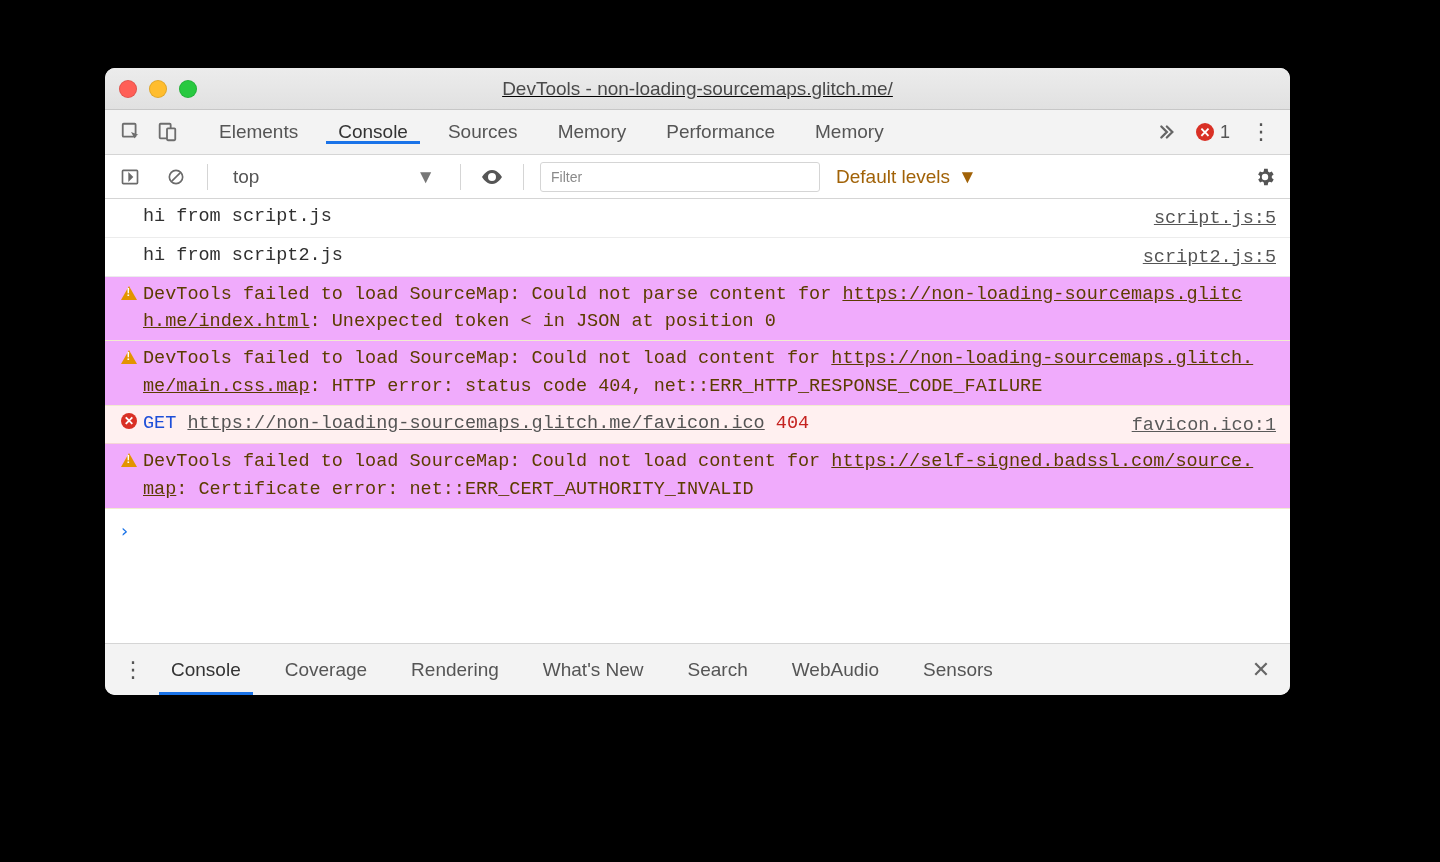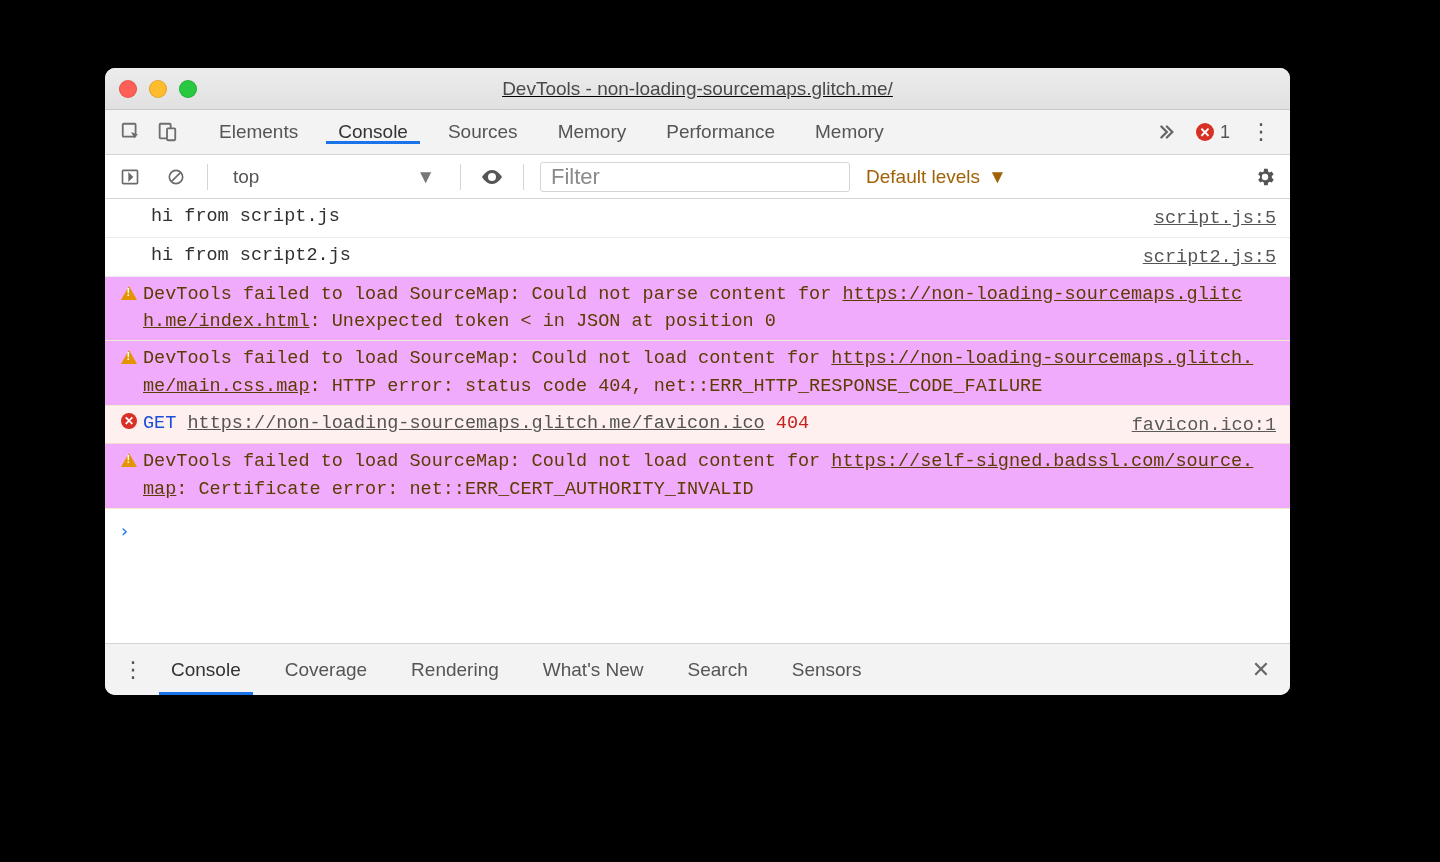--- a/index.html
+++ b/index.html
@@ -120,21 +120,21 @@
     justify-content: space-between;
   }
   .context .caret { color:#777; }
   .eye { color:#555; }
   .filter {
     flex: 0 0 280px;
     height: 30px;
     border: 1px solid #d5d5d5;
     border-radius: 3px;
     padding: 0 10px;
-    font-size: 22px;
+    font-size: 14px;
     color:#333;
     background:#fff;
   }
   .filter::placeholder{ color:#8a8a8a; }
   .levels { display:flex; align-items:center; gap:8px; color:#a16207; }
   .toolbar .spacer { flex:1; }
   .gear { color:#555; }
 
   
   .messages {
@@ -160,21 +160,21 @@
     word-break: break-all;
     padding-right: 12px;
   }
   .row .src {
     flex:0 0 auto;
     text-decoration: underline;
     color:#545454;
     white-space: nowrap;
     padding-top:2px;
   }
-  .row.log   { color:#303030;gap:8px; }
+  .row.log   { color:#303030; }
   .row.warn  { background:#f0abfc; color:#5c3c00; border-bottom-color:#f2eccf;}
   .row.warn .src { color:#5c3c00;}
   .row.error { background:#fff0f0; color:#c5221f; border-bottom-color:#f6d6d6;}
   .row.error .src{ color:#5a5a5a;}
   .row a.inline { text-decoration: underline; color: inherit; }
   .row.error .status404 { color:#c5221f; }
   .row.error .method { color:#1d4ed8; }
 
   .warn-tri {
     width:0;height:0;
@@ -366,19 +366,20 @@
   <div class="drawer">
     <div class="iconbtn">
         <span class="menu-dots">⋮</span>
       </div>
     <div id="drawer-tab-container" style="display:flex">
         <div class="dtab active">Console</div>
         <div class="dtab">Coverage</div>
         <div class="dtab">Rendering</div>
         <div class="dtab">What's New</div>
         <div class="dtab">Search</div>
+        <div class="dtab">WebAudio</div>
         <div class="dtab">Sensors</div>
       </div>
     <div class="spacer"></div>
     <div class="close">✕</div>
   </div>
 
 </div>
 
 </body></html>

